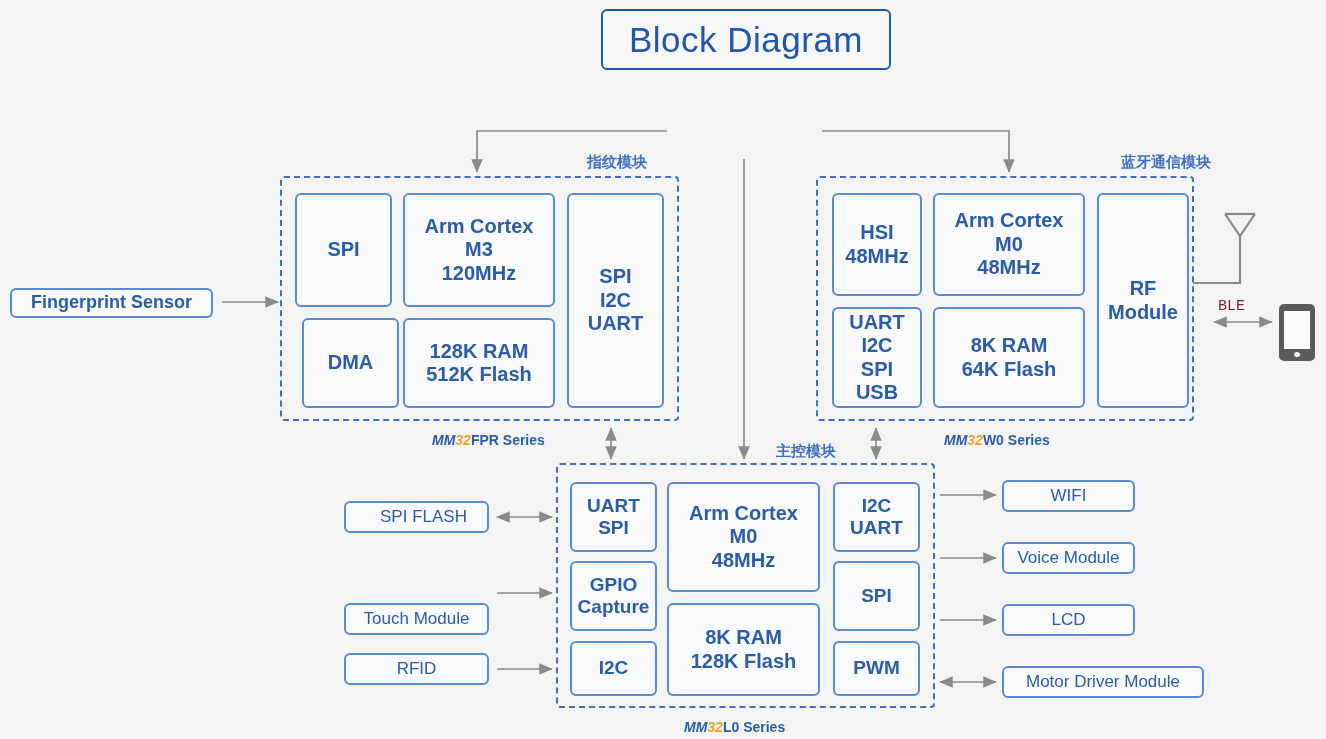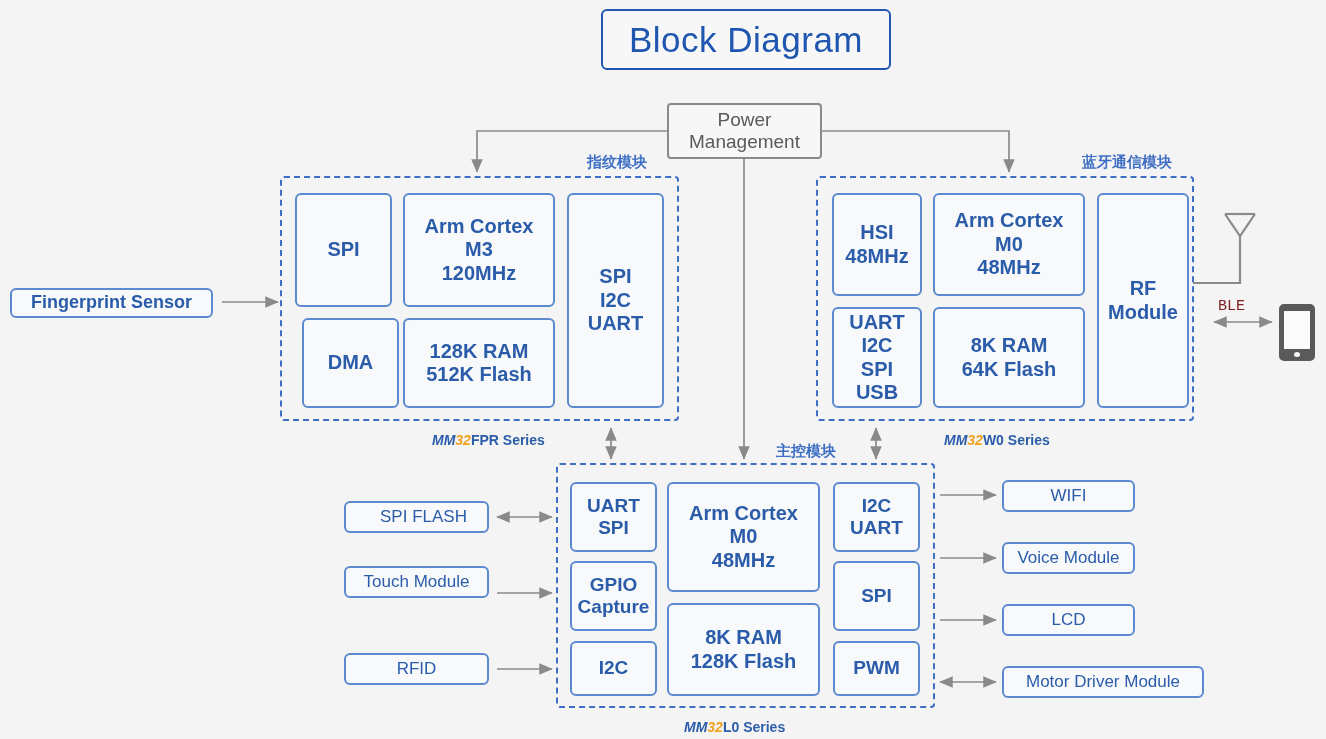--- a/index.html
+++ b/index.html
@@ -126,22 +126,20 @@
     background: #fbfbfb;
   }
 </style>
 </head>
 <body>
 
 <div id="canvas">
 
   <div id="title-box">Block Diagram</div>
 
-  <div id="power-box">Power
-Management</div>
 
   <svg id="wires" viewBox="0 0 1326 739">
     <defs>
       <marker id="ah-gray" markerWidth="9" markerHeight="9" refX="7.5" refY="4" orient="auto">
         <path d="M0,0.6 L8,4 L0,7.4 z" fill="#8a8a8a"></path>
       </marker>
       <marker id="ah-gray-start" markerWidth="9" markerHeight="9" refX="0.5" refY="4" orient="auto">
         <path d="M8,0.6 L0,4 L8,7.4 z" fill="#8a8a8a"></path>
       </marker>
     </defs>
@@ -186,21 +184,21 @@
 120MHz</div>
   <div class="blk" style="left:302px; top:318px; width:97px; height:90px; font-size:20px;">DMA</div>
   <div class="blk" style="left:403px; top:318px; width:152px; height:90px; font-size:20px;">128K RAM
 512K Flash</div>
   <div class="blk" style="left:567px; top:193px; width:97px; height:215px; font-size:20px;">SPI
 I2C
 UART</div>
 
   <div class="series" style="left:432px; top:432px;"><span class="mm">MM</span><span class="n32">32</span><span>FPR Series</span></div>
 
-  <div class="zh-label" style="left:1082px; top:153px;">蓝牙通信模块</div>
+  <div class="zh-label" style="left:1121px; top:153px;">蓝牙通信模块</div>
   <div class="module" style="left:816px; top:176px; width:378px; height:245px;"></div>
 
   <div class="blk" style="left:832px; top:193px; width:90px; height:103px; font-size:20px;">HSI
 48MHz</div>
   <div class="blk" style="left:933px; top:193px; width:152px; height:103px; font-size:20px;">Arm Cortex
 M0
 48MHz</div>
   <div class="blk" style="left:832px; top:307px; width:90px; height:101px; font-size:20px;">UART
 I2C
 SPI
@@ -234,21 +232,21 @@
 128K Flash</div>
 
   <div class="blk" style="left:833px; top:482px; width:87px; height:70px; font-size:19px;">I2C
 UART</div>
   <div class="blk" style="left:833px; top:561px; width:87px; height:70px; font-size:19px;">SPI</div>
   <div class="blk" style="left:833px; top:641px; width:87px; height:55px; font-size:19px;">PWM</div>
 
   <div class="series" style="left:684px; top:719px;"><span class="mm">MM</span><span class="n32">32</span><span>L0 Series</span></div>
 
   <div class="blk plain" style="left:344px; top:501px; width:145px; height:32px; font-size:17px;padding-left:14px;">SPI FLASH</div>
-  <div class="blk plain" style="left:344px; top:566px; width:145px; height:32px; font-size:17px;text-align:center;">Touch Module</div>
+  <div class="blk plain" style="left:344px; top:603px; width:145px; height:32px; font-size:17px;text-align:center;">Touch Module</div>
   <div class="blk plain" style="left:344px; top:653px; width:145px; height:32px; font-size:17px;">RFID</div>
 
   <div class="blk plain" style="left:1002px; top:480px; width:133px; height:32px; font-size:17px;">WIFI</div>
   <div class="blk plain" style="left:1002px; top:542px; width:133px; height:32px; font-size:17px;">Voice Module</div>
   <div class="blk plain" style="left:1002px; top:604px; width:133px; height:32px; font-size:17px;">LCD</div>
   <div class="blk plain" style="left:1002px; top:666px; width:202px; height:32px; font-size:17px;">Motor Driver Module</div>
 
 </div>
 
 </body></html>

